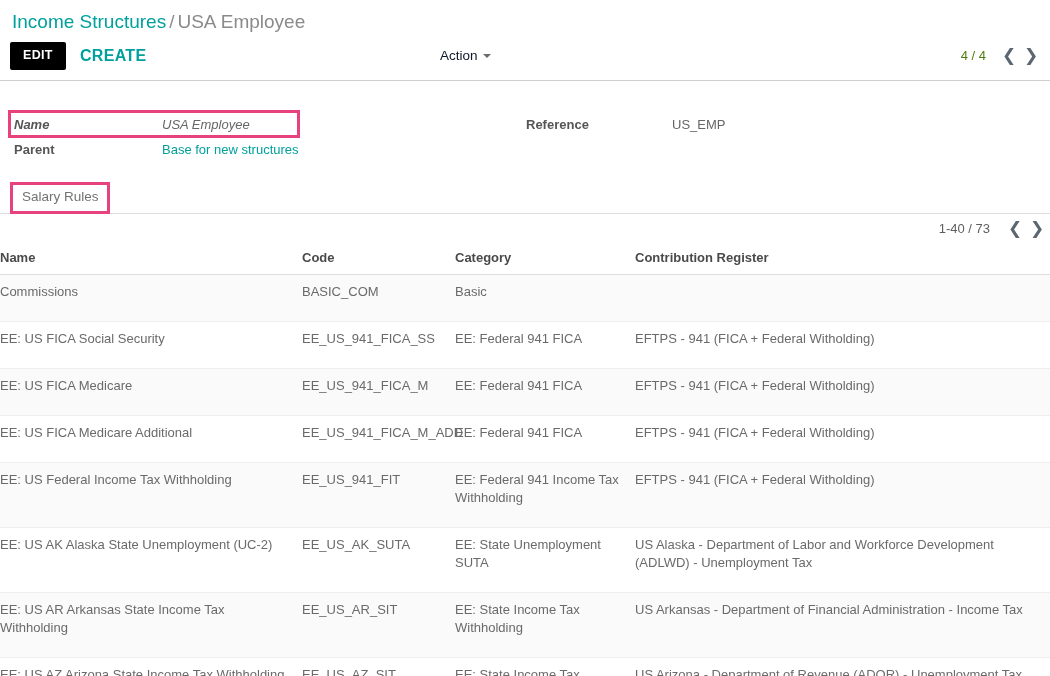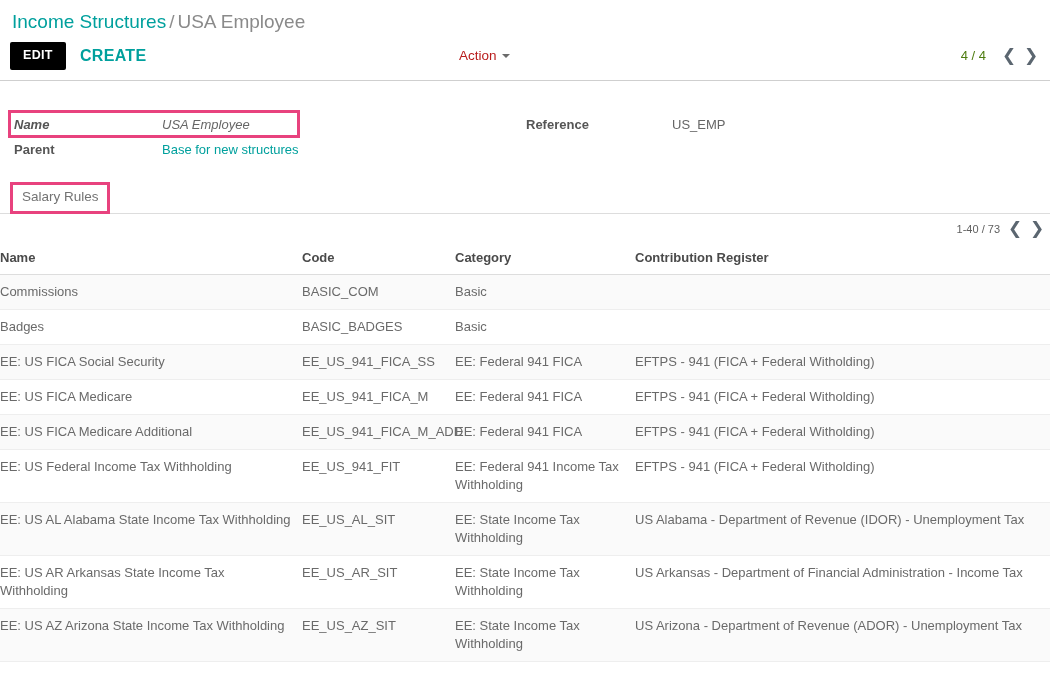--- a/index.html
+++ b/index.html
@@ -72,24 +72,24 @@
     font-weight: bold;
     letter-spacing: .3px;
     padding: 7px 10px 8px 10px;
     border: none;
     cursor: pointer;
     font-family: "Liberation Sans", sans-serif;
     line-height: 13px;
   }
   .action-menu {
     position: absolute;
-    left: 459px;
+    left: 440px;
     top: 7px;
     font-size: 13.5px;
-    color: #b91c1c;
+    color: #0f172a;
     cursor: pointer;
     white-space: nowrap;
   }
   .caret-down {
     display: inline-block;
     width: 0; height: 0;
     margin-left: 5px;
     vertical-align: 2px;
     border-left: 4px solid transparent;
     border-right: 4px solid transparent;
@@ -202,21 +202,21 @@
   }
 
   .pager-list {
     position: absolute;
     right: 2px;
     top: 38px;
     display: flex;
     align-items: center;
     white-space: nowrap;
   }
-  .pager-list .pager-count { font-size: 11px; color: #5f5f5f; margin-right: 4px; }
+  .pager-list .pager-count { font-size: 13px; color: #5f5f5f; margin-right: 14px; }
 
   
   .list-wrap {
     position: absolute;
     left: 0;
     top: 246px;
     width: 1050px;
   }
   table.list {
     width: 1050px;
@@ -228,21 +228,21 @@
     text-align: left;
     font-weight: bold;
     color: #4a4a4a;
     font-size: 13px;
     padding: 4px 8px 9px 0;
     border-bottom: 1px solid #dddddd;
     vertical-align: top;
   }
   table.list td {
     color: #6a6a6a;
-    padding: 8px 10px 8px 0;
+    padding: 8px 10px 20px 0;
     vertical-align: top;
     border-bottom: 1px solid #eeeeee;
     line-height: 18px;
   }
   table.list tbody tr:nth-child(odd) td { background: #fafafa; }
   table.list tbody tr:nth-child(even) td { background: #ffffff; }
 
   col.c-name { width: 302px; }
   col.c-code { width: 153px; }
   col.c-cat  { width: 180px; }
@@ -317,26 +317,20 @@
       </tr>
     </thead>
     <tbody id="list-body">
         <tr>
           <td class="d-name">Commissions</td>
           <td class="d-code">BASIC_COM</td>
           <td class="d-cat">Basic</td>
           <td class="d-reg"></td>
         </tr>
         <tr>
-          <td class="d-name">Badges</td>
-          <td class="d-code">BASIC_BADGES</td>
-          <td class="d-cat">Basic</td>
-          <td class="d-reg"></td>
-        </tr>
-        <tr>
           <td class="d-name">EE: US FICA Social Security</td>
           <td class="d-code">EE_US_941_FICA_SS</td>
           <td class="d-cat">EE: Federal 941 FICA</td>
           <td class="d-reg">EFTPS - 941 (FICA + Federal Witholding)</td>
         </tr>
         <tr>
           <td class="d-name">EE: US FICA Medicare</td>
           <td class="d-code">EE_US_941_FICA_M</td>
           <td class="d-cat">EE: Federal 941 FICA</td>
           <td class="d-reg">EFTPS - 941 (FICA + Federal Witholding)</td>
@@ -347,24 +341,24 @@
           <td class="d-cat">EE: Federal 941 FICA</td>
           <td class="d-reg">EFTPS - 941 (FICA + Federal Witholding)</td>
         </tr>
         <tr>
           <td class="d-name">EE: US Federal Income Tax Withholding</td>
           <td class="d-code">EE_US_941_FIT</td>
           <td class="d-cat">EE: Federal 941 Income Tax Withholding</td>
           <td class="d-reg">EFTPS - 941 (FICA + Federal Witholding)</td>
         </tr>
         <tr>
-          <td class="d-name">EE: US AL Alabama State Income Tax Withholding</td>
-          <td class="d-code">EE_US_AL_SIT</td>
-          <td class="d-cat">EE: State Income Tax Withholding</td>
-          <td class="d-reg">US Alabama - Department of Revenue (IDOR) - Unemployment Tax</td>
+          <td class="d-name">EE: US AK Alaska State Unemployment (UC-2)</td>
+          <td class="d-code">EE_US_AK_SUTA</td>
+          <td class="d-cat">EE: State Unemployment SUTA</td>
+          <td class="d-reg">US Alaska - Department of Labor and Workforce Development (ADLWD) - Unemployment Tax</td>
         </tr>
         <tr>
           <td class="d-name">EE: US AR Arkansas State Income Tax Withholding</td>
           <td class="d-code">EE_US_AR_SIT</td>
           <td class="d-cat">EE: State Income Tax Withholding</td>
           <td class="d-reg">US Arkansas - Department of Financial Administration - Income Tax</td>
         </tr>
         <tr>
           <td class="d-name">EE: US AZ Arizona State Income Tax Withholding</td>
           <td class="d-code">EE_US_AZ_SIT</td>

